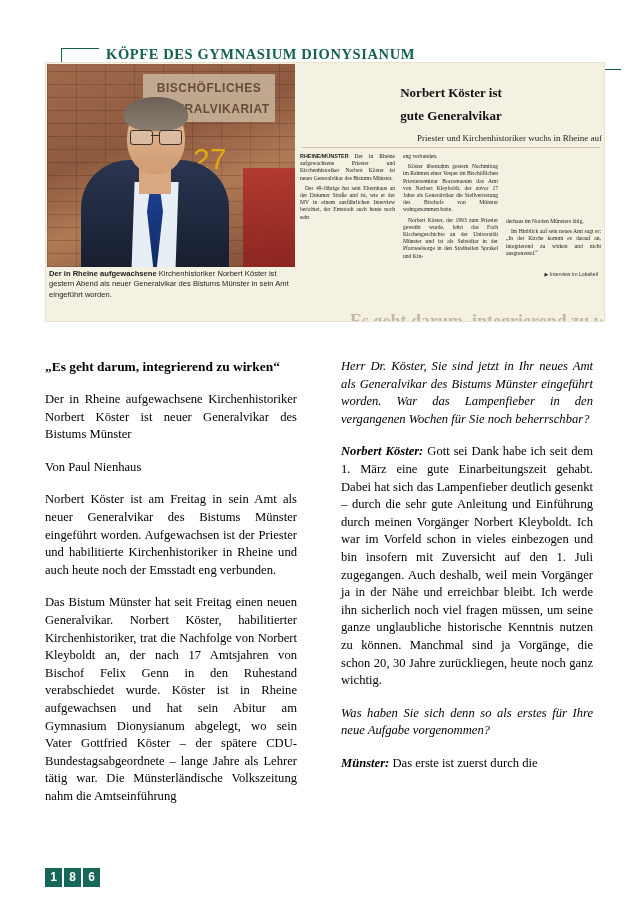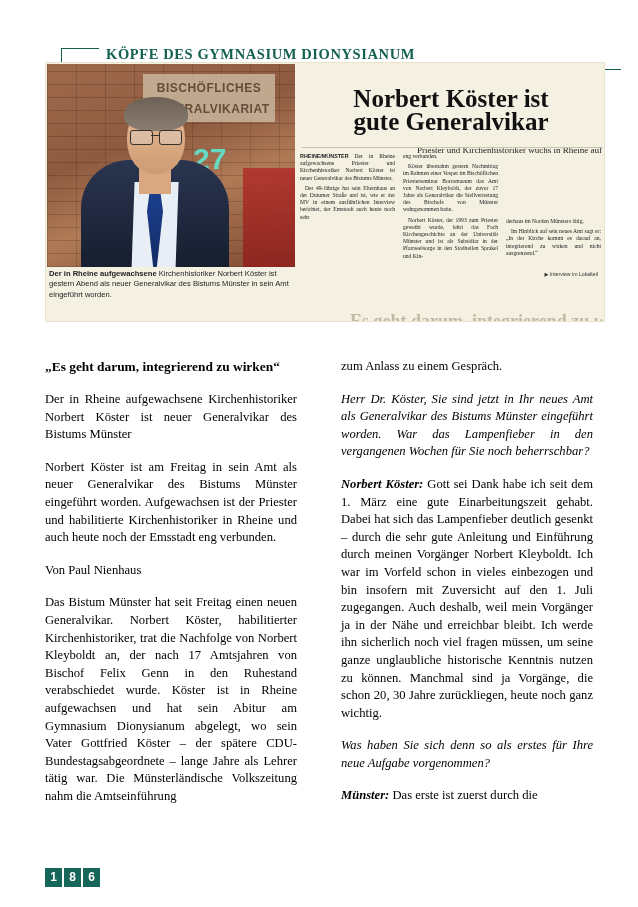--- a/index.html
+++ b/index.html
@@ -107,22 +107,22 @@
     text-align: center;
     margin-top: 7px;
     opacity: .85;
   }
   .wall-num {
     position: absolute;
     left: 146px;
     top: 78px;
     font-family: "Liberation Sans", sans-serif;
     font-size: 30px;
-    font-weight: bold;
-    color: #5eead4;
+    font-weight: normal;
+    color: #eab308;
     opacity: .88;
   }
   .wall-door {
     position: absolute;
     left: 196px;
     top: 104px;
     width: 54px;
     height: 100px;
     background: linear-gradient(180deg,#b2332c,#8d221d);
     opacity: .9;
@@ -214,24 +214,24 @@
   .clip-caption b { font-weight: bold; }
 
   .clip-head {
     position: absolute;
     left: 254px;
     top: 12px;
     width: 302px;
     text-align: center;
   }
   .clip-head h1 {
-    margin: 12px;
-    font-family: "Liberation Serif", serif;
-    font-weight: bold;
-    font-size: 25px;
+    margin: 6px;
+    font-family: "Liberation Serif", serif;
+    font-weight: bold;
+    font-size: 13px;
     line-height: 23px;
     color: #111;
   }
   .clip-sub {
     margin-top: 6px;
     font-family: "Liberation Serif", serif;
     font-size: 9px;
     color: #222;
     text-align: right;
   }
@@ -413,27 +413,26 @@
   <div class="clip-fade">
     <div class="clip-ghost">Es geht darum, integrierend zu wir-</div>
   </div>
 </div>
 
 <div class="cols">
 
   <div class="col col-left">
     <p class="lead">„Es geht darum, integrierend zu wirken“</p>
     <p>Der in Rheine aufgewachsene Kirchenhistoriker Norbert Köster ist neuer Generalvikar des Bistums Münster</p>
+    <p>Von Paul Nienhaus</p>
     <p>Norbert Köster ist am Freitag in sein Amt als neuer Generalvikar des Bistums Münster eingeführt worden. Aufgewachsen ist der Priester und habilitierte Kirchenhistoriker in Rheine und auch heute noch der Emsstadt eng verbunden.</p>
-    <p>Von Paul Nienhaus</p>
     <p>Das Bistum Münster hat seit Freitag einen neuen Generalvikar. Norbert Köster, habilitierter Kirchenhistoriker, trat die Nachfolge von Norbert Kleyboldt an, der nach 17 Amtsjahren von Bischof Felix Genn in den Ruhestand verabschiedet wurde. Köster ist in Rheine aufgewachsen und hat sein Abitur am Gymnasium Dionysianum abgelegt, wo sein Vater Gottfried Köster – der spätere CDU-Bundestagsabgeordnete – lange Jahre als Lehrer tätig war. Die Münsterländische Volkszeitung nahm die Amtseinführung</p>
   </div>
 
   <div class="col col-right">
-    <p>zum Anlass zu einem Gespräch.</p>
     <p class="q">Herr Dr. Köster, Sie sind jetzt in Ihr neues Amt als Generalvikar des Bistums Münster eingeführt worden. War das Lampenfieber in den vergangenen Wochen für Sie noch beherrschbar?</p>
     <p><span class="speaker">Norbert Köster:</span><span> Gott sei Dank habe ich seit dem 1. März eine gute Einarbeitungszeit gehabt. Dabei hat sich das Lampenfieber deutlich gesenkt – durch die sehr gute Anleitung und Einführung durch meinen Vorgänger Norbert Kleyboldt. Ich war im Vorfeld schon in vieles einbezogen und bin insofern mit Zuversicht auf den 1. Juli zugegangen. Auch deshalb, weil mein Vorgänger ja in der Nähe und erreichbar bleibt. Ich werde ihn sicherlich noch viel fragen müssen, um seine ganze unglaubliche historische Kenntnis nutzen zu können. Manchmal sind ja Vorgänge, die schon 20, 30 Jahre zurückliegen, heute noch ganz wichtig.</span></p>
     <p class="q">Was haben Sie sich denn so als erstes für Ihre neue Aufgabe vorgenommen?</p>
     <p><span class="speaker">Münster:</span><span> Das erste ist zuerst durch die</span></p>
   </div>
 
 </div>
 
 <div class="folio">
   <span>1</span>

